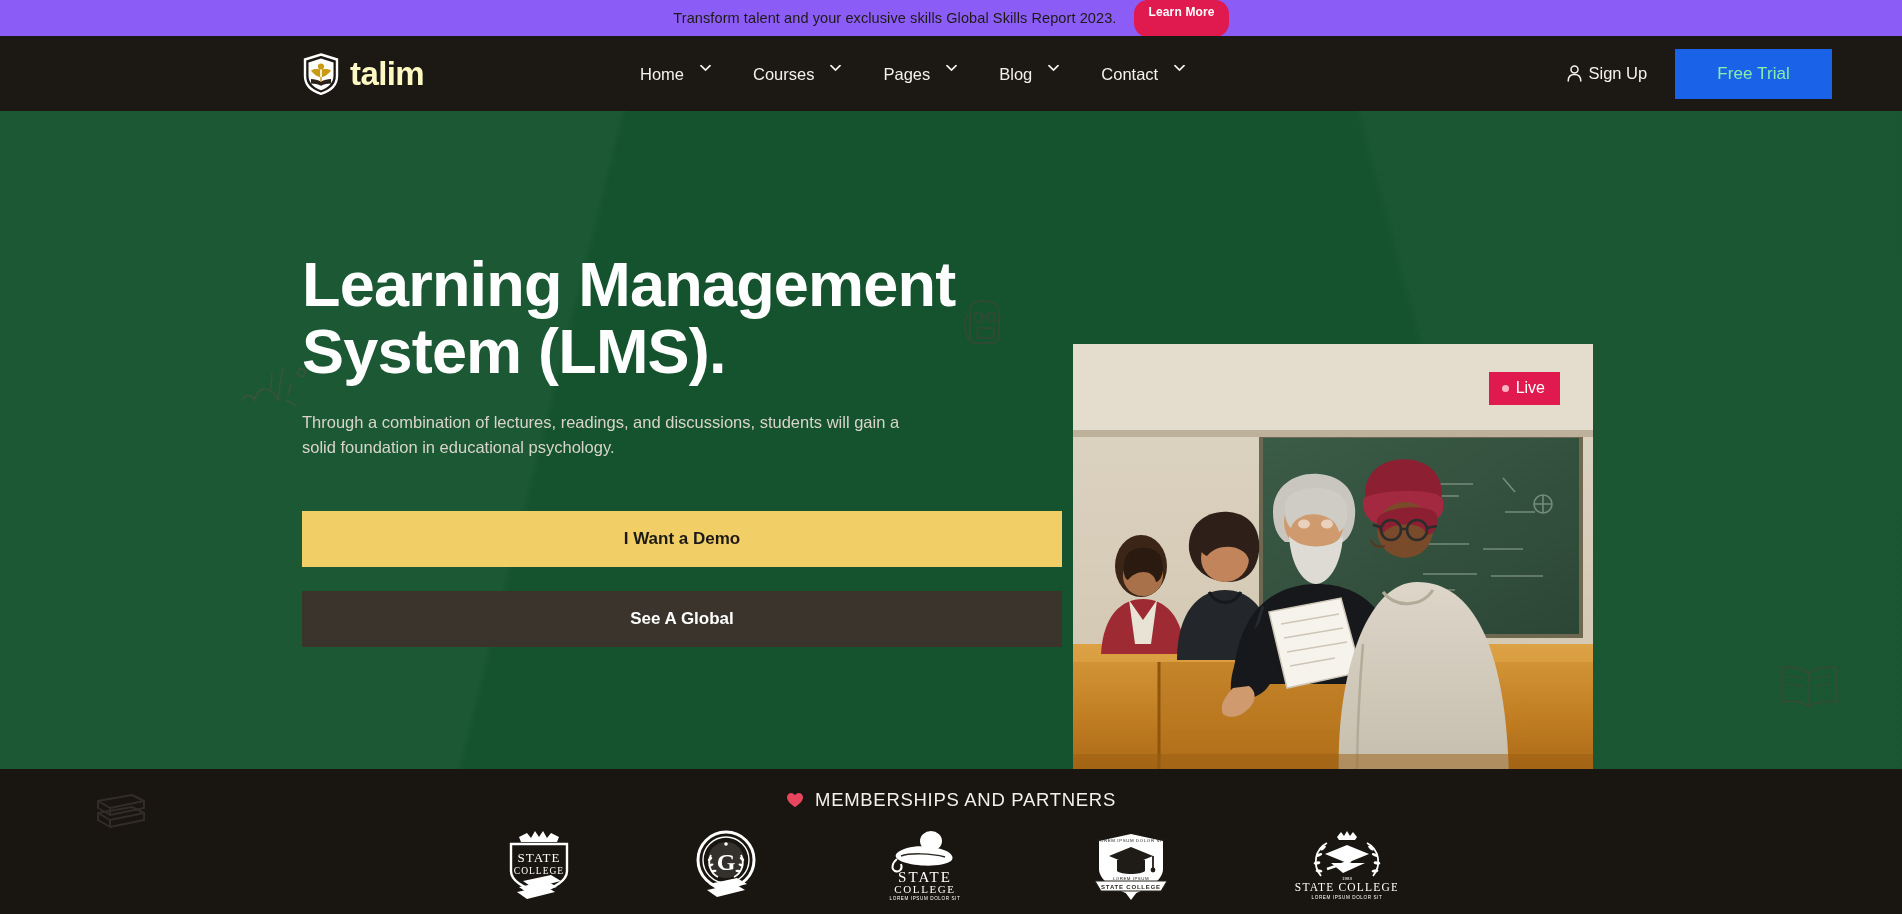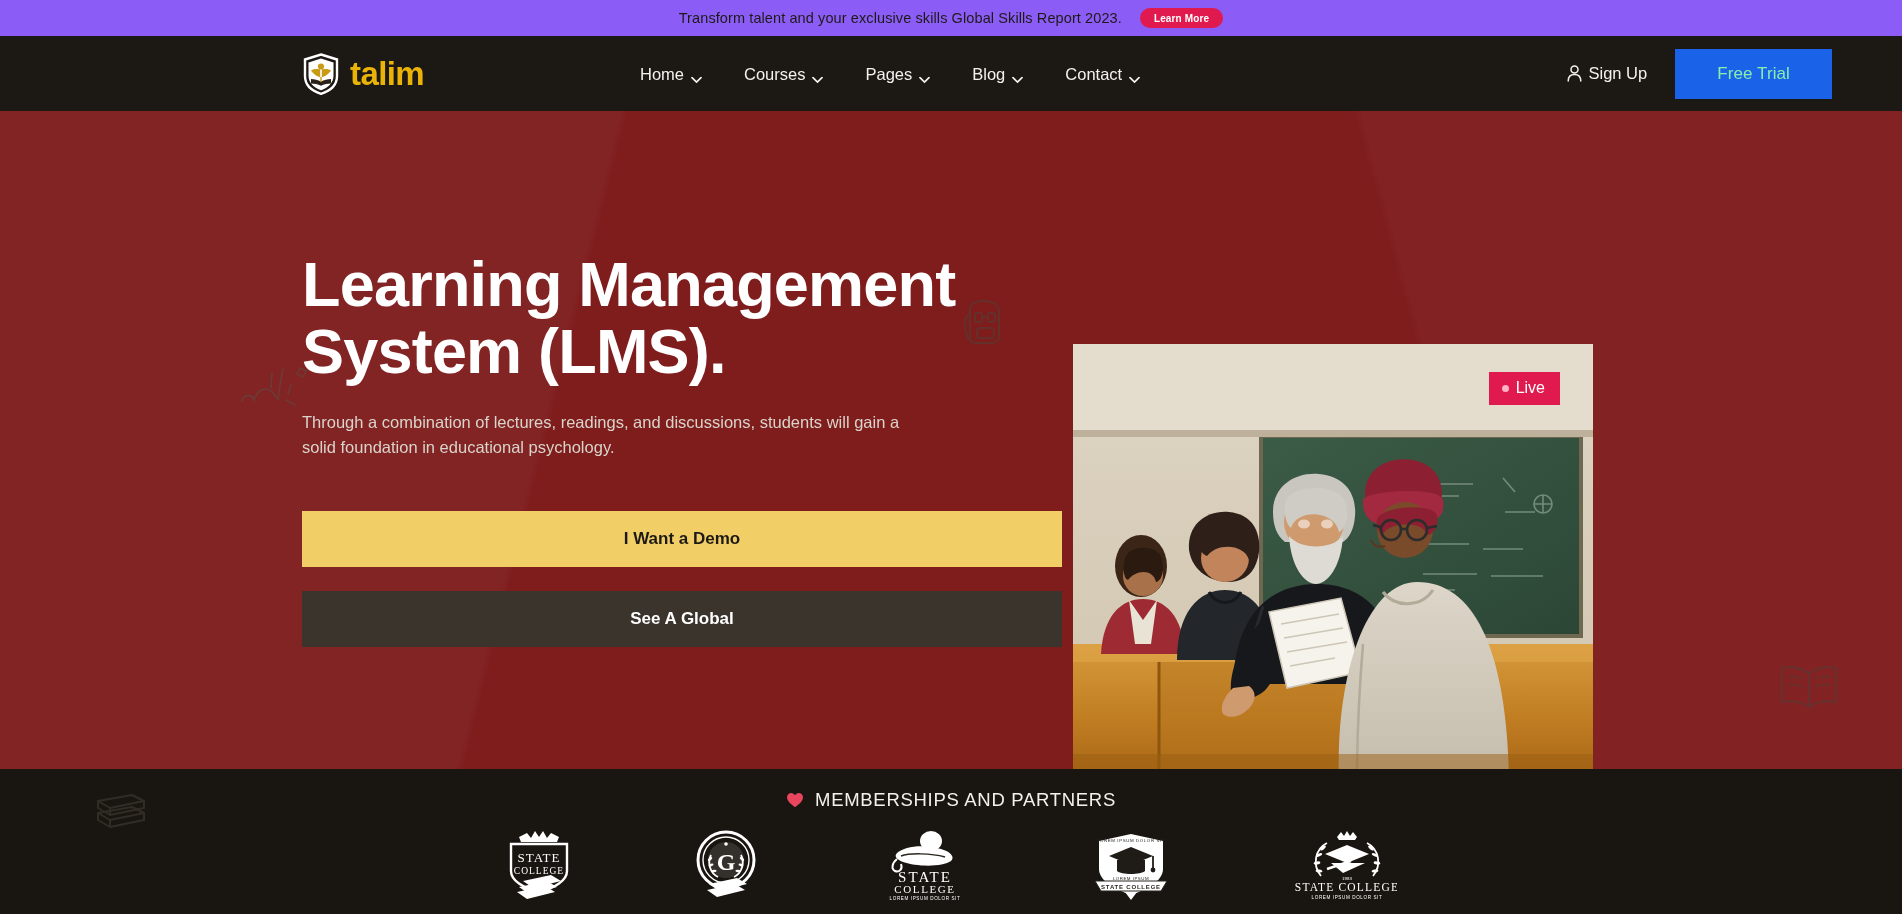--- a/index.html
+++ b/index.html
@@ -17,51 +17,51 @@
     background:#8b5cf6;
     display:flex; align-items:center; justify-content:center;
     gap:18px;
   }
   .announce-text{
     font-size:14.5px; color:#1d1a16; letter-spacing:.1px;
   }
   .announce-btn{
     background:#e01a4f; color:#fff;
     border:none; border-radius:14px;
-    font-size:10px; font-weight:bold;
-    padding:5px 14px 4px; cursor:pointer;
+    font-size:12px; font-weight:bold;
+    padding:5px 14px 18px; cursor:pointer;
     font-family:"Liberation Sans", sans-serif;
     letter-spacing:.15px;
   }
 
   
   .header{
     height:75px; width:100%;
     background:#1c1813;
     display:flex; align-items:center;
     padding:0 70px 0 300px;
     position:relative;
   }
   .brand{
     display:flex; align-items:center; gap:10px;
     position:absolute; left:302px; top:50%; transform:translateY(-50%);
     cursor:pointer;
   }
   .brand-mark{ width:38px; height:42px; display:block; }
   .brand-name{
-    color:#eab308; font-size:33px; font-weight:bold; letter-spacing:-.6px;
+    color:#fef9c3; font-size:33px; font-weight:bold; letter-spacing:-.6px;
     line-height:1;
   }
 
   .nav{
     display:flex; align-items:center; gap:42px;
     position:absolute; left:640px; top:50%; transform:translateY(-50%);
   }
   .nav-item{
-    display:flex; align-items:flex-end; gap:7px;
+    display:flex; align-items:flex-start; gap:16px;
     color:#f4f2ef; font-size:16.5px; cursor:pointer; white-space:nowrap;
   }
   .chev{ display:block; width:11px; height:7px; }
 
   .header-right{
     display:flex; align-items:center; gap:28px;
     position:absolute; right:70px; top:50%; transform:translateY(-50%);
   }
   .signup{
     display:flex; align-items:center; gap:7px;
@@ -71,21 +71,21 @@
   .free-trial{
     background:#1a62e8; color:#86efac; border:none;
     font-size:17px; padding:15px 42px;
     cursor:pointer; font-family:"Liberation Sans", sans-serif;
     letter-spacing:.1px;
   }
 
   
   .hero{
     position:relative; width:100%; height:658px;
-    background:#7f1d1d; overflow:hidden;
+    background:#14532d; overflow:hidden;
   }
   .hero-wash{
     position:absolute; inset:0;
     background:
       linear-gradient(104deg, rgba(255,255,255,.030) 0%, rgba(255,255,255,.030) 30%, rgba(0,0,0,0) 30.4%),
       linear-gradient(255deg, rgba(255,255,255,.025) 0%, rgba(255,255,255,.025) 26%, rgba(0,0,0,0) 26.4%);
     pointer-events:none;
   }
   .deco{ position:absolute; opacity:.5; pointer-events:none; }
   .deco svg{ display:block; }

